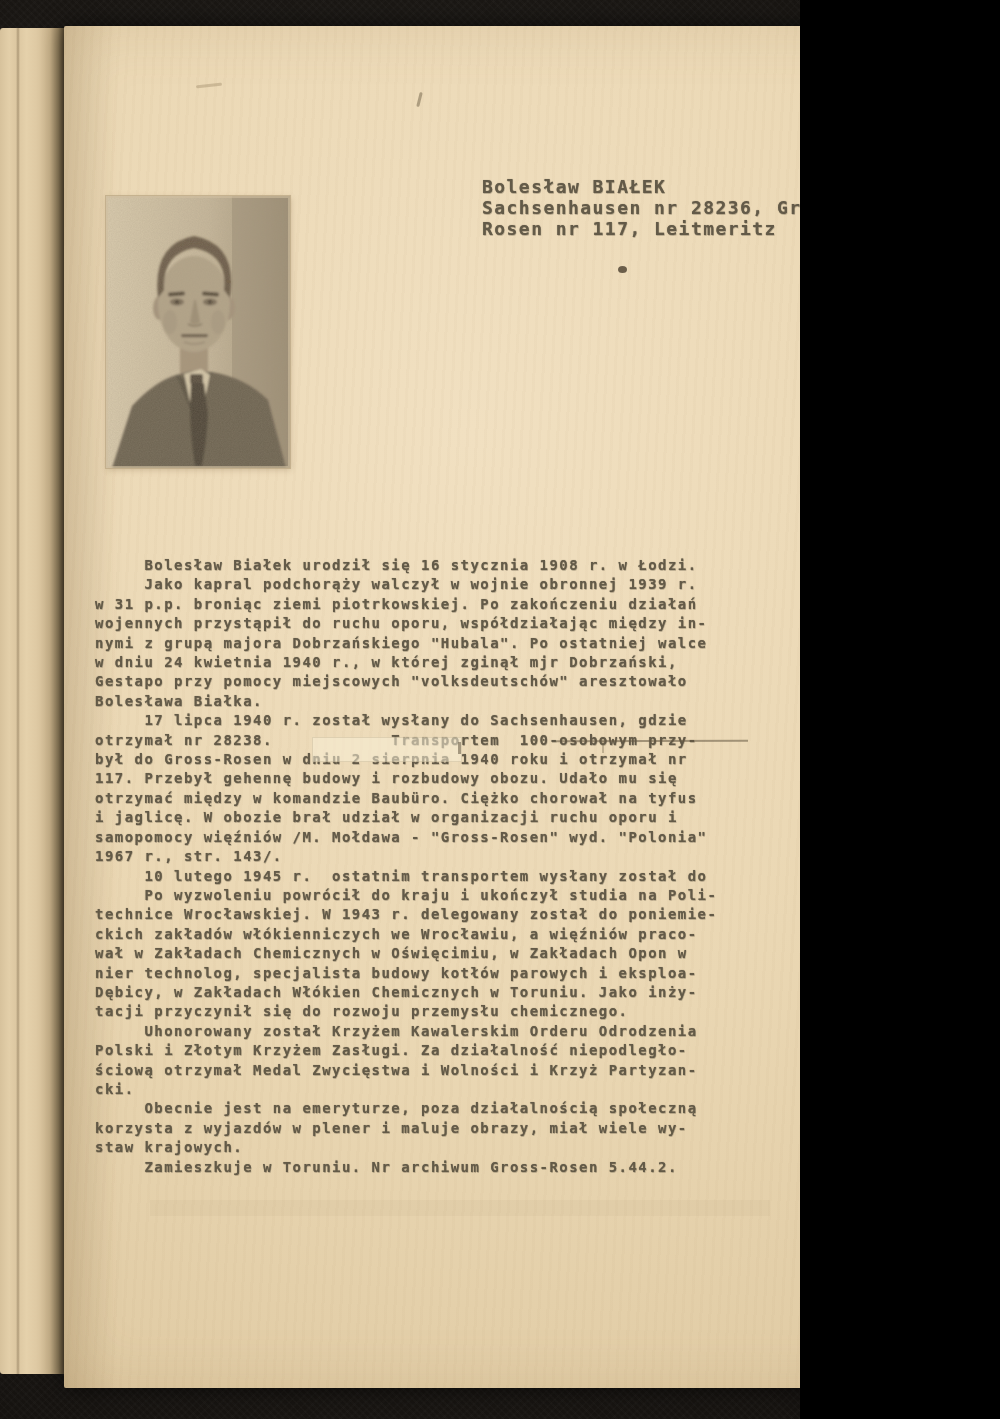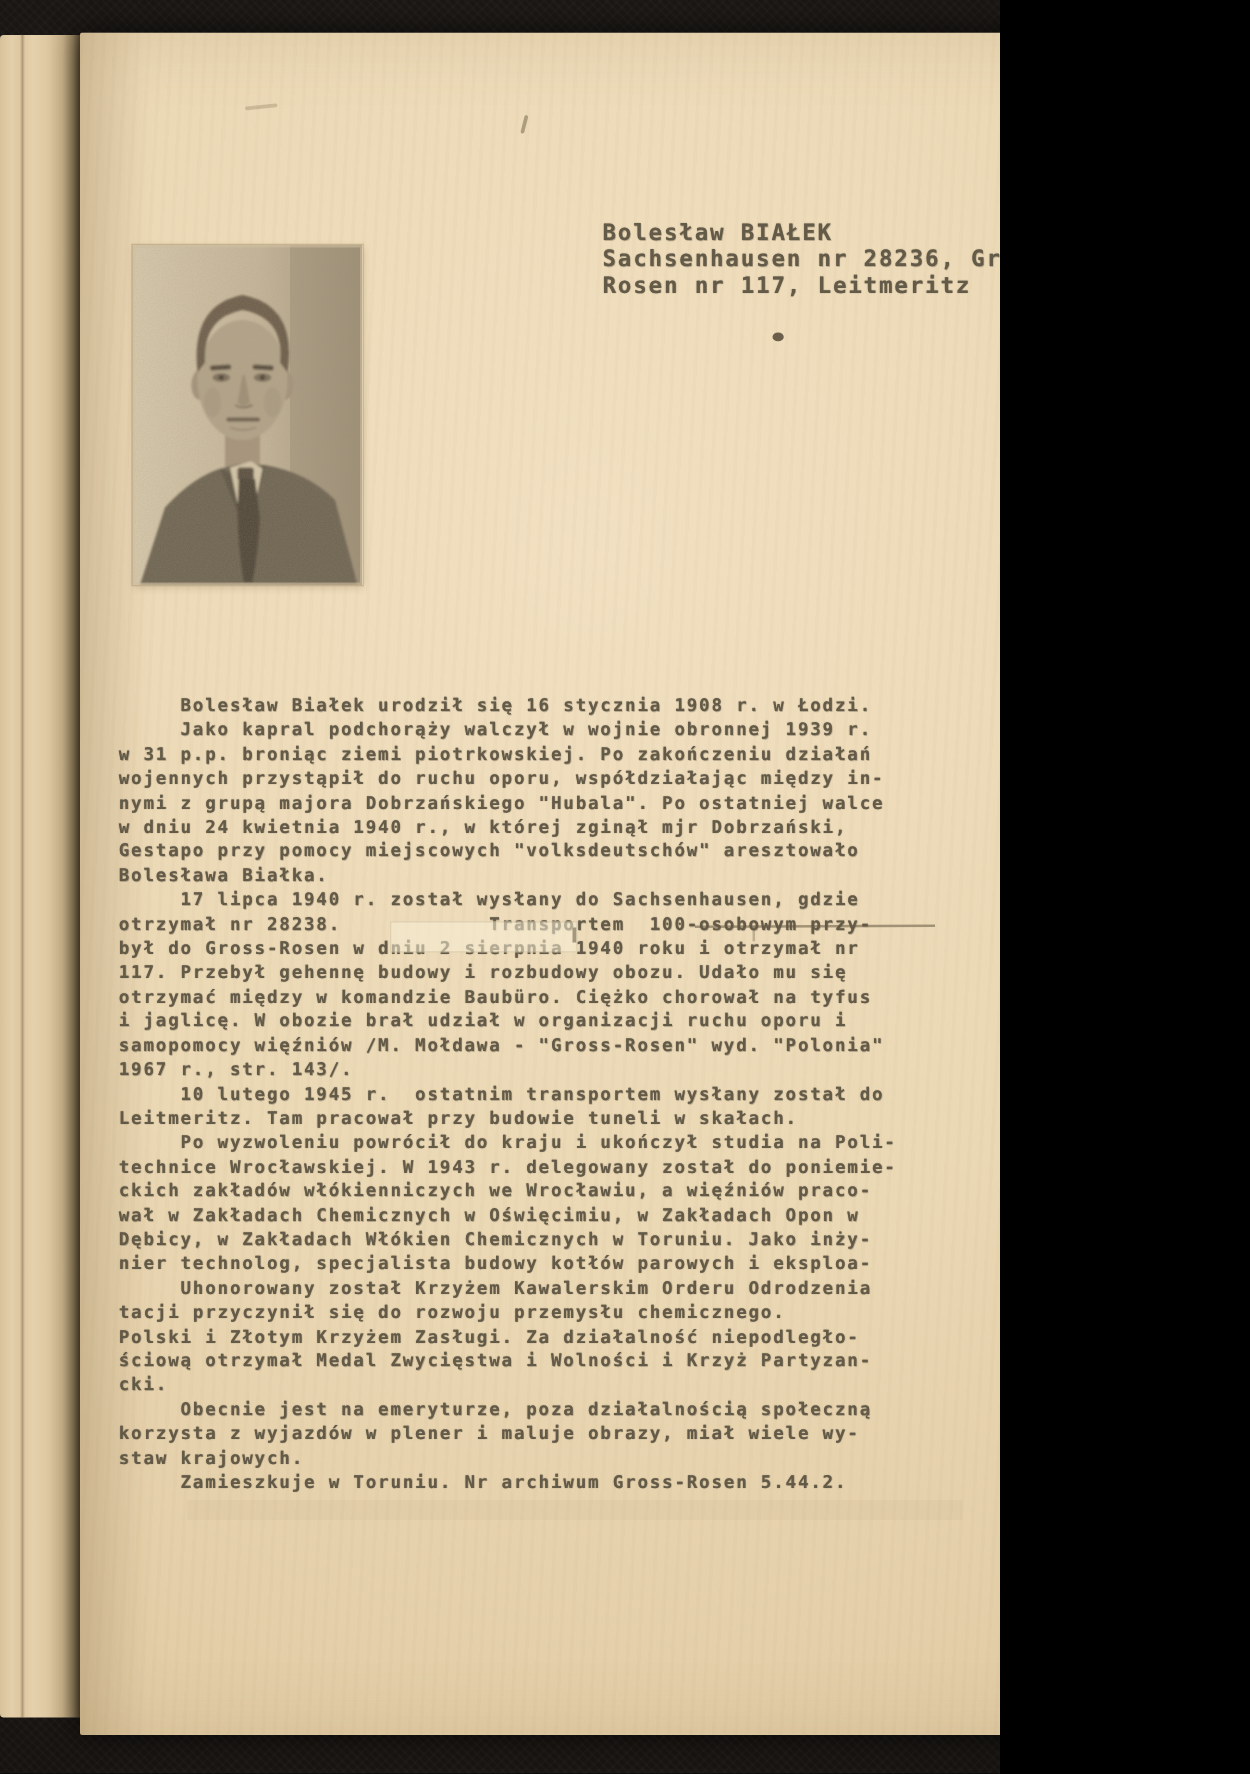--- a/index.html
+++ b/index.html
@@ -153,29 +153,28 @@
       <div class="line">Bolesława Białka.</div>
       <div class="line">     17 lipca 1940 r. został wysłany do Sachsenhausen, gdzie</div>
       <div class="line">otrzymał nr 28238.            Transportem  100-osobowym przy-</div>
       <div class="line">był do Gross-Rosen w dniu 2 sierpnia 1940 roku i otrzymał nr</div>
       <div class="line">117. Przebył gehennę budowy i rozbudowy obozu. Udało mu się</div>
       <div class="line">otrzymać między w komandzie Baubüro. Ciężko chorował na tyfus</div>
       <div class="line">i jaglicę. W obozie brał udział w organizacji ruchu oporu i</div>
       <div class="line">samopomocy więźniów /M. Mołdawa - "Gross-Rosen" wyd. "Polonia"</div>
       <div class="line">1967 r., str. 143/.</div>
       <div class="line">     10 lutego 1945 r.  ostatnim transportem wysłany został do</div>
-      <div class="line">Leitmeritz. Tam pracował przy budowie tuneli w skałach.</div>
       <div class="line">     Po wyzwoleniu powrócił do kraju i ukończył studia na Poli-</div>
       <div class="line">technice Wrocławskiej. W 1943 r. delegowany został do poniemie-</div>
       <div class="line">ckich zakładów włókienniczych we Wrocławiu, a więźniów praco-</div>
       <div class="line">wał w Zakładach Chemicznych w Oświęcimiu, w Zakładach Opon w</div>
+      <div class="line">nier technolog, specjalista budowy kotłów parowych i eksploa-</div>
       <div class="line">Dębicy, w Zakładach Włókien Chemicznych w Toruniu. Jako inży-</div>
-      <div class="line">nier technolog, specjalista budowy kotłów parowych i eksploa-</div>
+      <div class="line">tacji przyczynił się do rozwoju przemysłu chemicznego.</div>
       <div class="line">     Uhonorowany został Krzyżem Kawalerskim Orderu Odrodzenia</div>
-      <div class="line">tacji przyczynił się do rozwoju przemysłu chemicznego.</div>
       <div class="line">Polski i Złotym Krzyżem Zasługi. Za działalność niepodległo-</div>
       <div class="line">ściową otrzymał Medal Zwycięstwa i Wolności i Krzyż Partyzan-</div>
       <div class="line">cki.</div>
       <div class="line">     Obecnie jest na emeryturze, poza działalnością społeczną</div>
       <div class="line">korzysta z wyjazdów w plener i maluje obrazy, miał wiele wy-</div>
       <div class="line">staw krajowych.</div>
       <div class="line">     Zamieszkuje w Toruniu. Nr archiwum Gross-Rosen 5.44.2.</div>
     </div>
 
   <div class="typed page-number">13</div>

